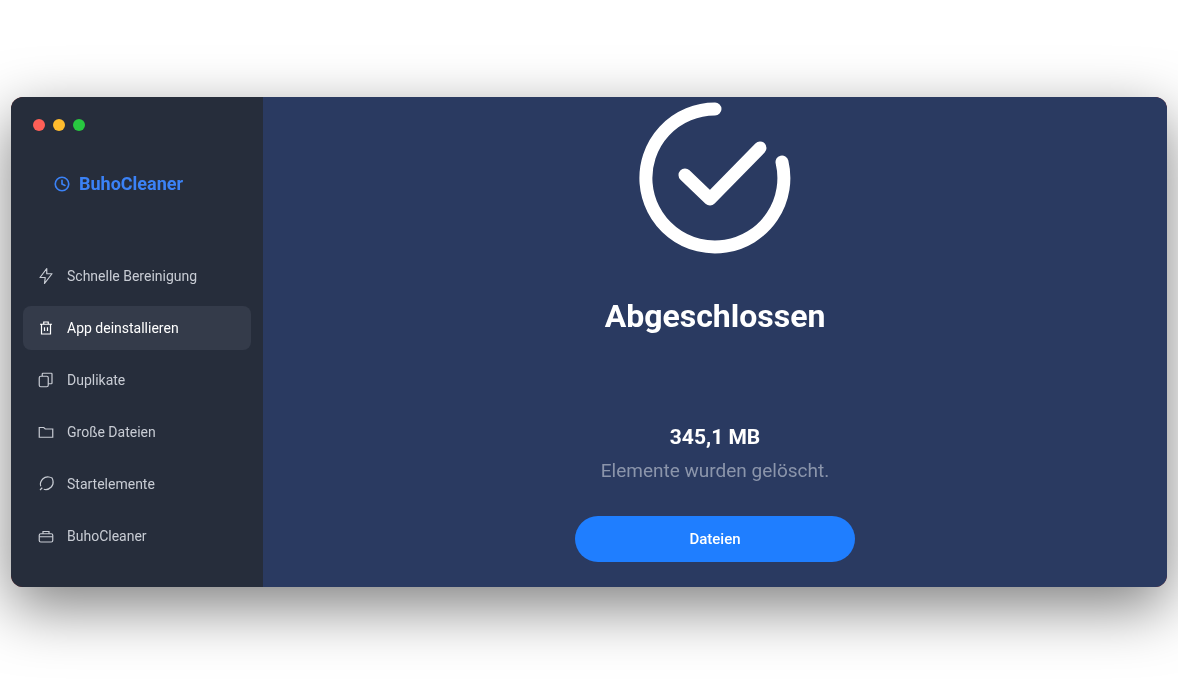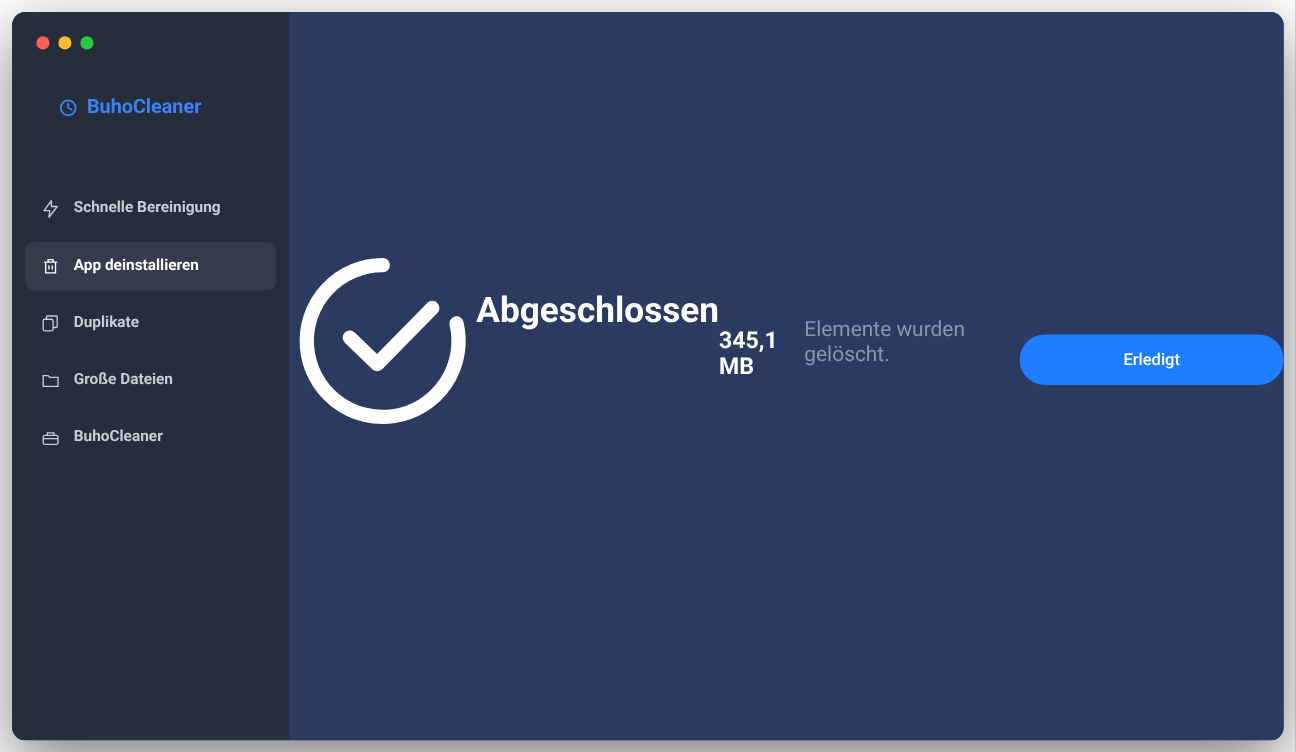--- a/index.html
+++ b/index.html
@@ -13,23 +13,23 @@
       width: 1178px;
       height: 684px;
       background: transparent;
       display: flex;
       align-items: center;
       justify-content: center;
     }
 
     .window {
       width: 1156px;
-      height: 662px;
+      height: 490px;
       margin: 11px;
-      background: #4c1d95;
+      background: #7f1d1d;
       border-radius: 12px;
       overflow: hidden;
       display: flex;
       box-shadow: 0 20px 60px rgba(0,0,0,0.5);
       position: relative;
     }
 
     .sidebar {
       width: 252px;
       height: 100%;
@@ -81,28 +81,28 @@
 
     .sidebar-items {
       display: flex;
       flex-direction: column;
       gap: 0;
       padding: 0 12px;
     }
 
     .sidebar-item {
       display: flex;
+      align-items: center;
       gap: 12px;
       padding: 13px 14px;
       border-radius: 8px;
       cursor: pointer;
       color: #c8ccd4;
       font-size: 14px;
       margin-bottom: 8px;
-      font-weight: bold;
     }
 
     .sidebar-item.active {
       background: #343b4a;
       color: #ffffff;
     }
 
     .sidebar-icon {
       width: 18px;
       height: 18px;
@@ -115,21 +115,21 @@
     .sidebar-icon svg {
       stroke: currentColor;
       fill: none;
       stroke-width: 1.6;
     }
 
     .main {
       flex: 1;
       background: #2a3a61;
       display: flex;
-      flex-direction: row;
+      flex-direction: column;
       align-items: center;
       justify-content: center;
       padding-bottom: 30px;
     }
 
     .check-circle {
       margin-bottom: 30px;
     }
 
     .completed-title {
@@ -219,20 +219,28 @@
 
       <div class="sidebar-item">
         <span class="sidebar-icon">
           <svg width="18" height="18" viewBox="0 0 24 24">
               <path d="M3 6 L9 6 L11 8 L21 8 L21 19 L3 19 Z"></path>
             </svg>
         </span>
         <span>Große Dateien</span>
       </div>
 
+      <div class="sidebar-item">
+        <span class="sidebar-icon">
+          <svg width="18" height="18" viewBox="0 0 24 24">
+              <path d="M5 15 C5 15 3 10 8 5 C13 0 20 4 20 4 C20 4 24 11 19 16 C14 21 9 19 9 19 M7 17 L4 20"></path>
+            </svg>
+        </span>
+        <span>Startelemente</span>
+      </div>
 
       <div class="sidebar-item">
         <span class="sidebar-icon">
           <svg width="18" height="18" viewBox="0 0 24 24">
               <rect x="3" y="9" width="18" height="11" rx="2"></rect>
               <path d="M8 9 L8 6 L16 6 L16 9 M3 13 L21 13"></path>
             </svg>
         </span>
         <span>BuhoCleaner</span>
       </div>
@@ -248,17 +256,17 @@
         <path d="M 55 82 L 80 106 L 130 55" stroke="#ffffff" stroke-width="13" fill="none" stroke-linecap="round" stroke-linejoin="round"></path>
       </svg>
     </div>
 
     <div class="completed-title">Abgeschlossen</div>
 
     <div class="size-text">345,1 MB</div>
 
     <div class="deleted-text">Elemente wurden gelöscht.</div>
 
-    <button class="done-button">Erledigt</button>
+    <button class="done-button">Dateien</button>
 
   </div>
 
 </div>
 
 </body></html>

